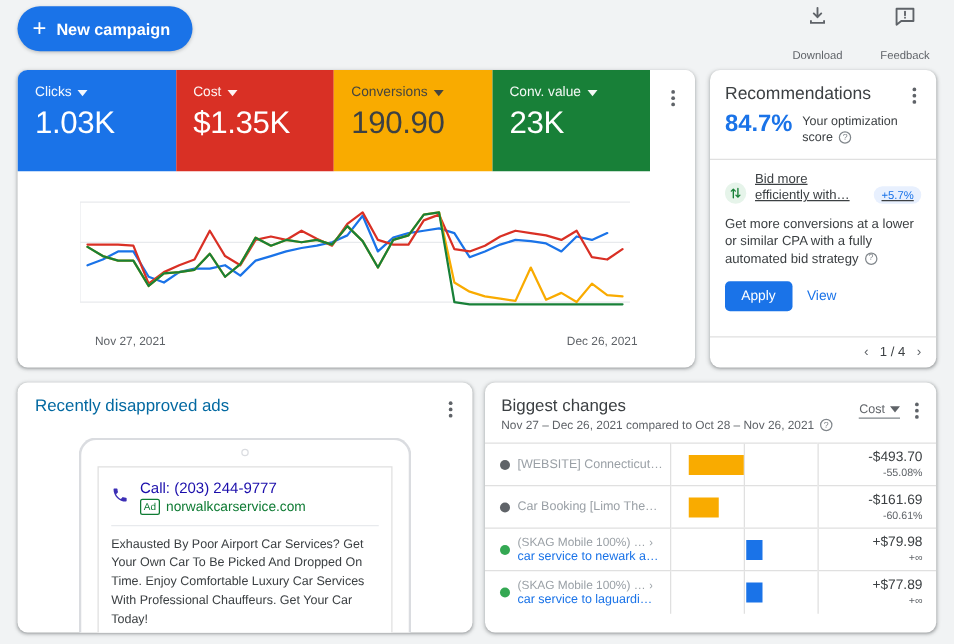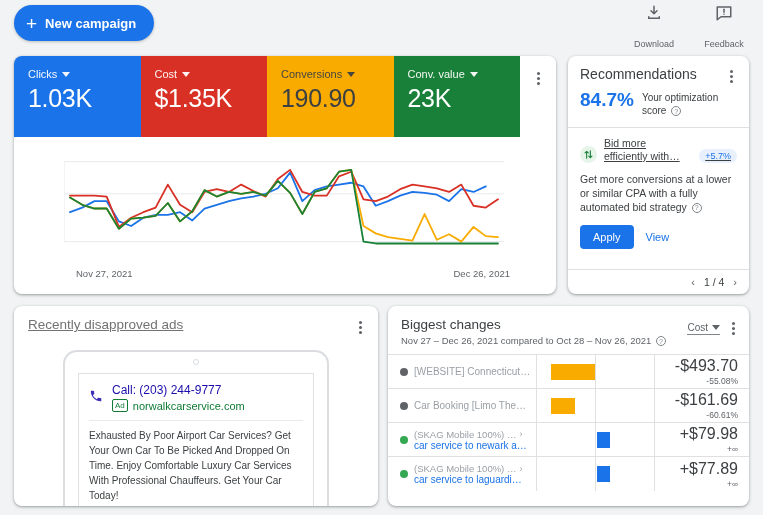--- a/index.html
+++ b/index.html
@@ -111,21 +111,21 @@
   .rec-foot {
     border-top: 1px solid #e0e0e0; padding: 6px 12px;
     display: flex; justify-content: flex-end; align-items: center;
     gap: 9px; font-size: 10.5px; color: #3c4043;
   }
   .pager-arrow { color: #5f6368; cursor: pointer; font-size: 11px; }
 
   
   #ads-card { left: 14px; top: 306px; width: 364px; height: 200px; overflow: hidden; }
   .ads-head { display: flex; justify-content: space-between; align-items: flex-start; padding: 11px 12px 0 14px; }
-  .ads-title { font-size: 13.5px; color: #737373; text-decoration: underline; }
+  .ads-title { font-size: 13.5px; color: #0369a1; }
   .tablet {
     margin: 12px auto 0 auto; width: 266px; height: 160px;
     border: 2px solid #dadce0; border-top-left-radius: 14px; border-top-right-radius: 14px;
     border-bottom: none; position: relative; background: #fff;
   }
   .tablet-cam {
     width: 6px; height: 6px; border: 1px solid #dadce0; border-radius: 50%;
     position: absolute; left: 50%; top: 7px; transform: translateX(-50%);
   }
   .ad-box {
@@ -161,21 +161,21 @@
   .td-bar { width: 118px; border-right: 1px solid #e0e0e0; position: relative; }
   .td-val { padding-right: 11px; text-align: right; }
   .name-wrap { display: flex; align-items: center; gap: 6px; }
   .dot { width: 8px; height: 8px; border-radius: 50%; flex: 0 0 8px; }
   .name-lines { min-width: 0; }
   .name-top { font-size: 9.5px; color: #9aa0a6; display: flex; align-items: center; gap: 3px; white-space: nowrap; overflow: hidden; }
   .name-sub { font-size: 10px; color: #1a73e8; white-space: nowrap; overflow: hidden; }
   .name-single { font-size: 10px; color: #9aa0a6; white-space: nowrap; overflow: hidden; }
   .chev { color: #9aa0a6; font-size: 9px; }
   .bar { position: absolute; top: 50%; transform: translateY(-50%); height: 16px; }
-  .val-main { font-size: 16px; color: #3c4043; }
+  .val-main { font-size: 11px; color: #3c4043; }
   .val-sub { font-size: 8.5px; color: #5f6368; margin-top: 1px; }
   .axis-line { position: absolute; top: 0; bottom: 0; width: 1px; background: #e0e0e0; }
 </style>
 </head>
 <body>
 
 <div class="topbar">
   <button class="new-campaign">
     <span class="plus-ic">+</span>
     <span>New campaign</span>

